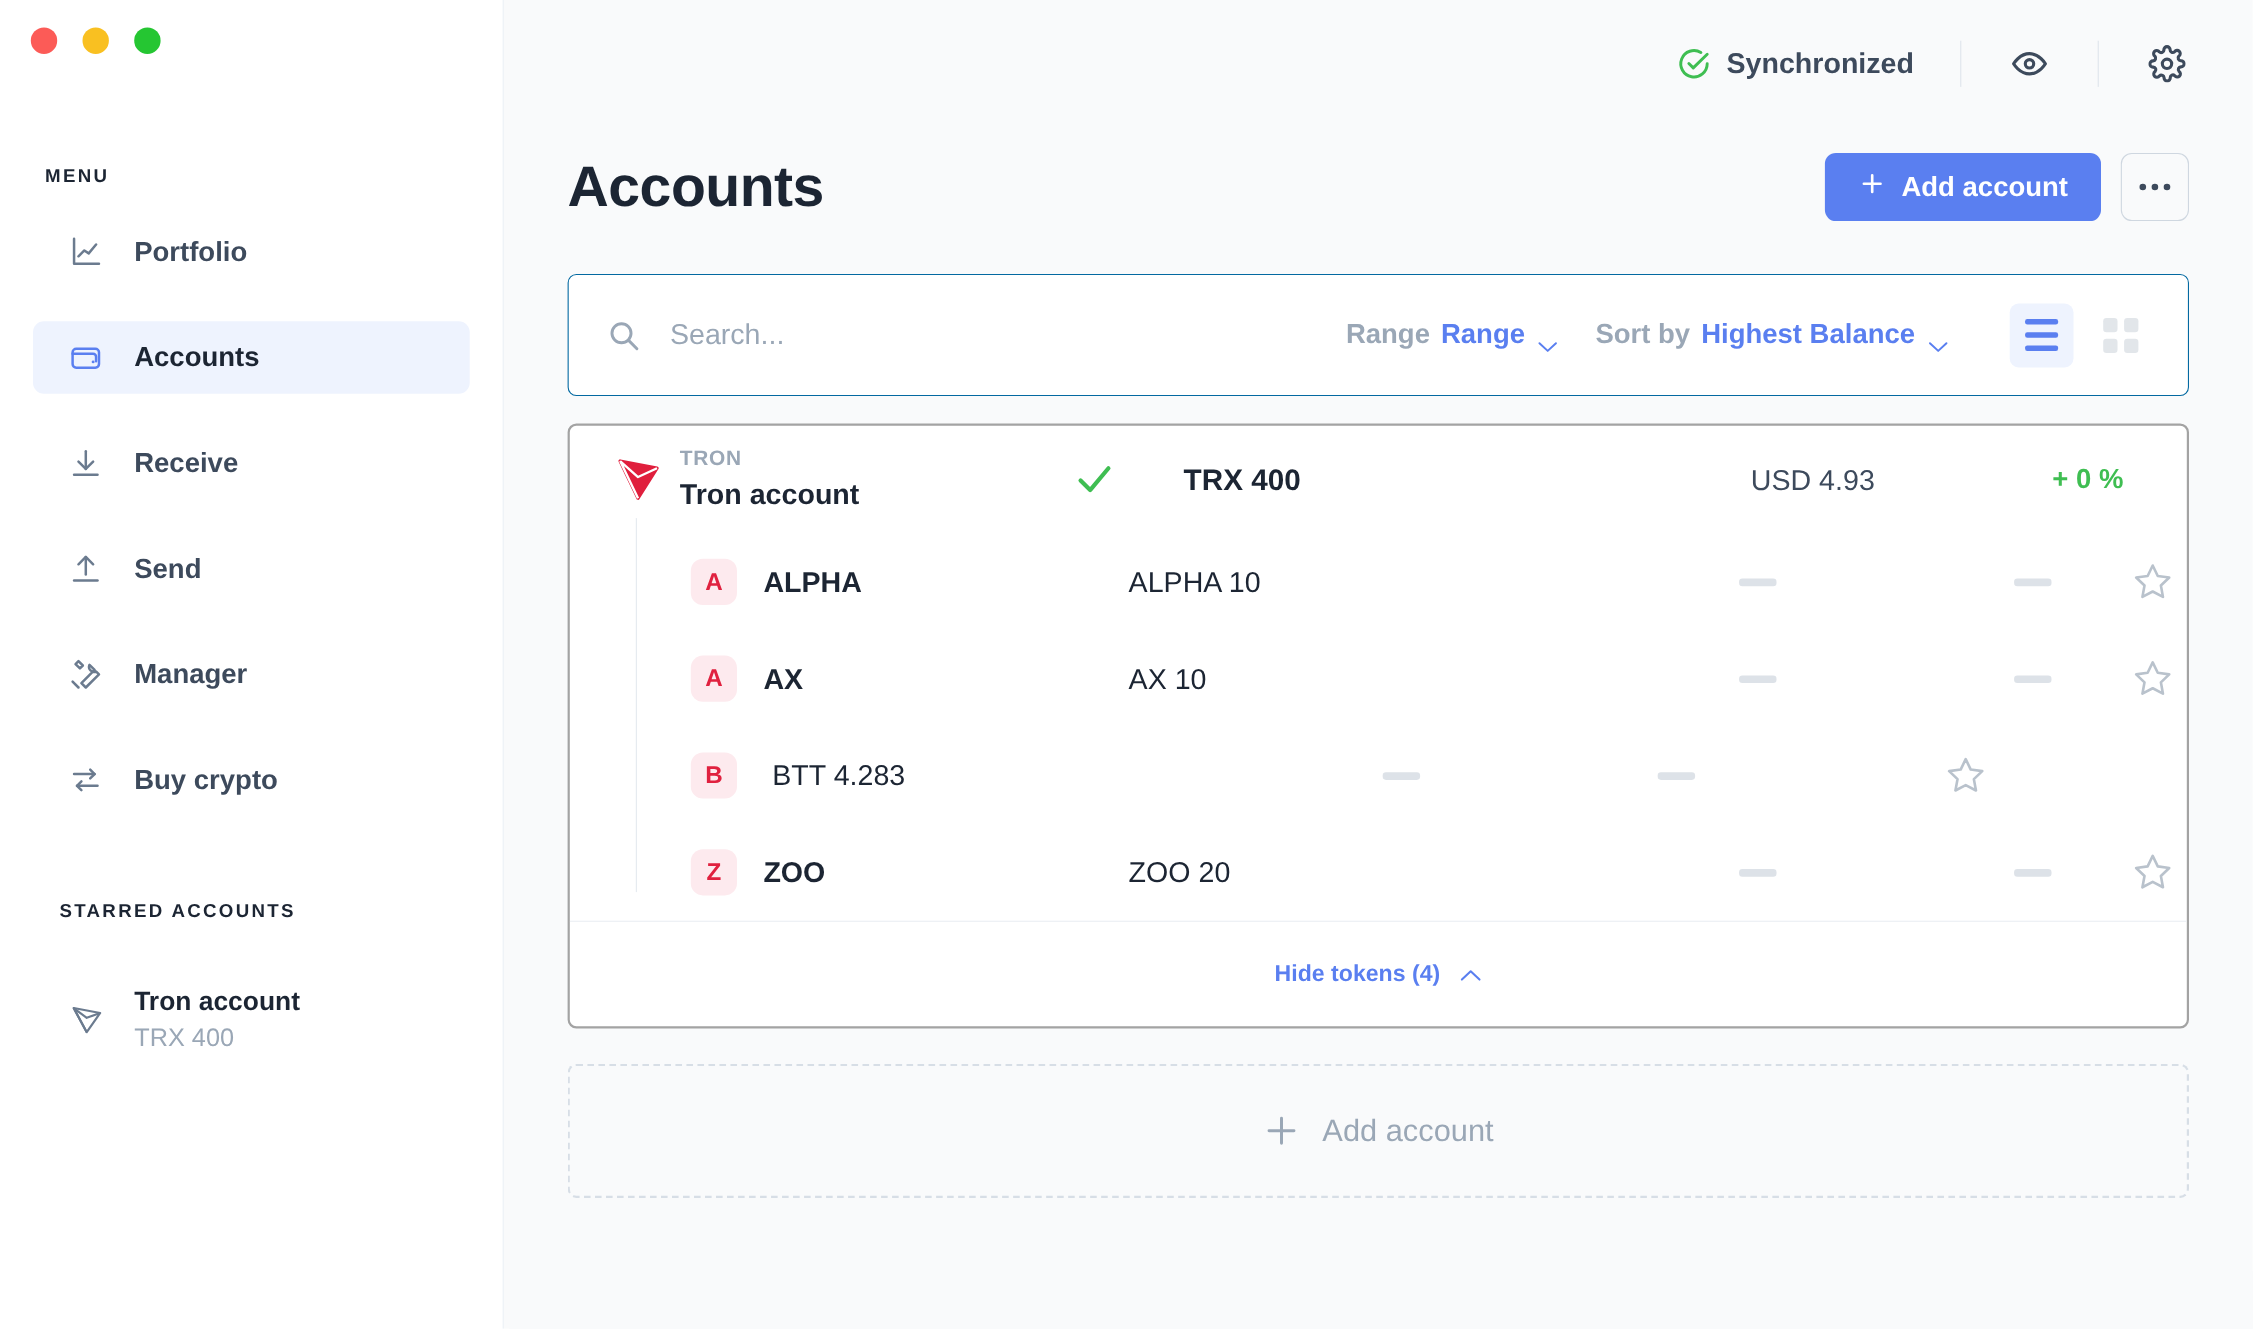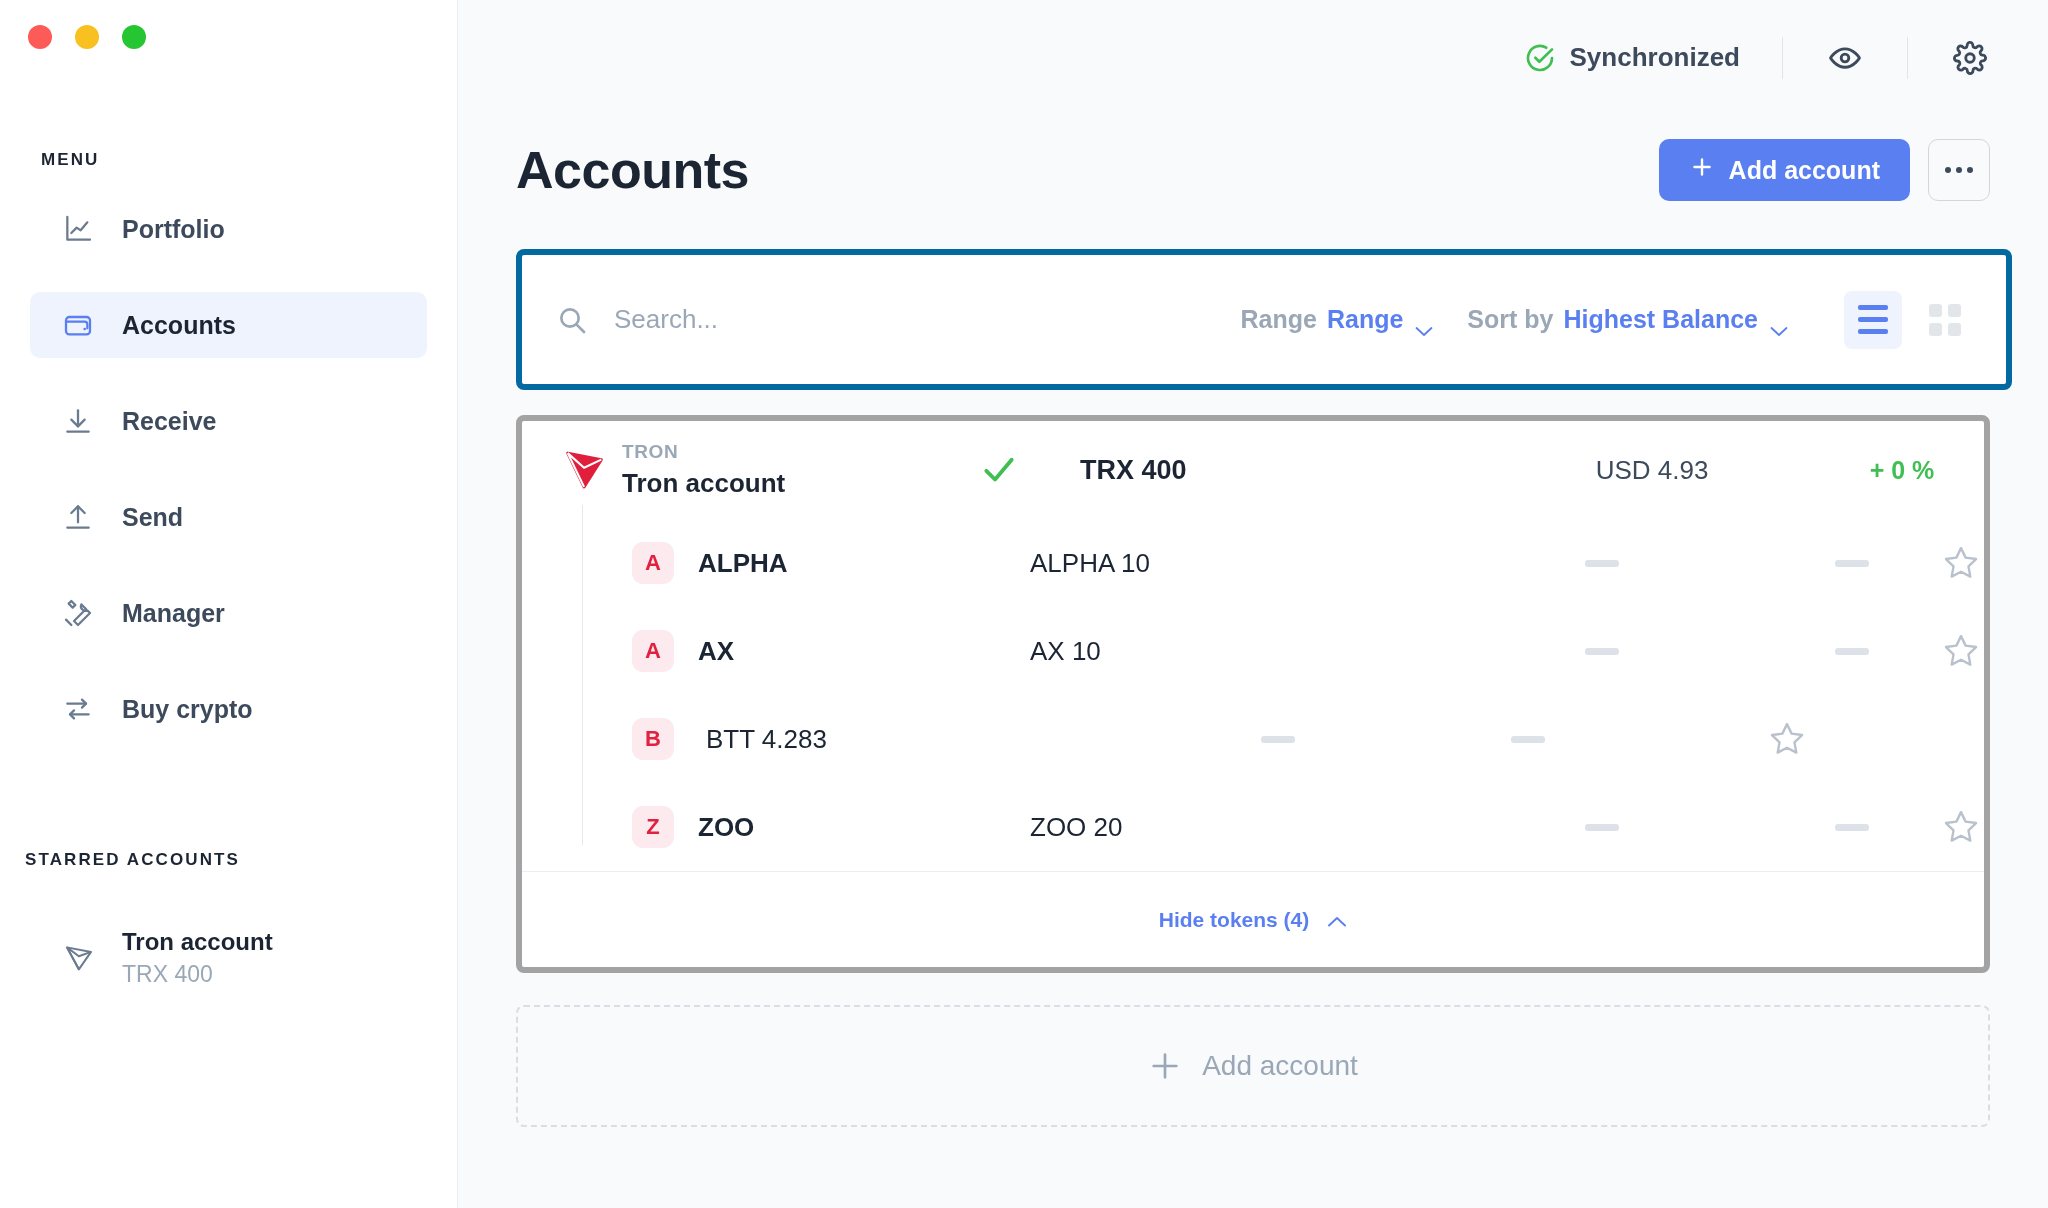--- a/index.html
+++ b/index.html
@@ -60,22 +60,22 @@
   }
   .nav-item.active { background: #eef3fe; }
   .nav-item.active .nav-icon { color: #5a7ff0; }
   .nav-item.active .nav-label { color: #1c2533; }
 
   .starred-label {
     font-size: 17px;
     font-weight: 700;
     letter-spacing: 2.1px;
     color: #1c2533;
-    padding-left: 25px;
-    margin-top: 108px;
+    padding-left: 54px;
+    margin-top: 77px;
   }
   .starred-item {
     display: flex; align-items: center;
     gap: 26px;
     padding: 0 30px 0 62px;
     margin-top: 58px;
     cursor: pointer;
   }
   .starred-icon { width: 34px; height: 34px; flex: 0 0 34px; color: #6b7b8f; }
   .starred-text { display: flex; flex-direction: column; gap: 5px; }
@@ -133,24 +133,24 @@
     background: transparent;
     display: flex; align-items: center; justify-content: center;
     cursor: pointer;
     color: #3d4a5c;
   }
   .dots { display: flex; gap: 5px; }
   .dots i { width: 6px; height: 6px; border-radius: 50%; background: #3d4a5c; display: block; }
 
   
   .toolbar {
-    margin: 48px 36px 0 58px;
-    height: 141px;
+    margin: 48px 58px 0 58px;
+    height: 111px;
     background: #ffffff;
-    border: 6px solid #0369a1;
+    border: 1px solid #0369a1;
     border-radius: 8px;
     display: flex; align-items: center;
     padding: 0 32px 0 34px;
   }
   .search-wrap { display: flex; align-items: center; gap: 26px; flex: 1 1 auto; }
   .search-icon { width: 32px; height: 32px; color: #9aa7b6; flex: 0 0 32px; }
   .search-input {
     border: none; outline: none; background: transparent;
     font-size: 26px; color: #3d4a5c;
     font-family: "Liberation Sans", sans-serif;
@@ -174,21 +174,21 @@
   .view-btn.active { background: #eef3fe; }
   .list-lines { display: flex; flex-direction: column; gap: 7px; }
   .list-lines i { display: block; width: 30px; height: 5px; border-radius: 2px; background: #5a7ff0; }
   .grid-sq { display: grid; grid-template-columns: 13px 13px; grid-gap: 6px; }
   .grid-sq i { display: block; width: 13px; height: 13px; border-radius: 3px; background: #e2e6ea; }
 
   
   .acct-card {
     margin: 25px 58px 0 58px;
     background: #ffffff;
-    border: 6px solid #a3a3a3;
+    border: 2px solid #a3a3a3;
     border-radius: 8px;
     overflow: hidden;
   }
   .acct-row {
     display: flex; align-items: center;
     height: 98px;
     padding: 0 28px 0 40px;
   }
   .tron-logo { width: 46px; height: 46px; flex: 0 0 46px; margin-right: 14px; }
   .acct-names { display: flex; flex-direction: column; gap: 5px; width: 330px; flex: 0 0 330px; }

